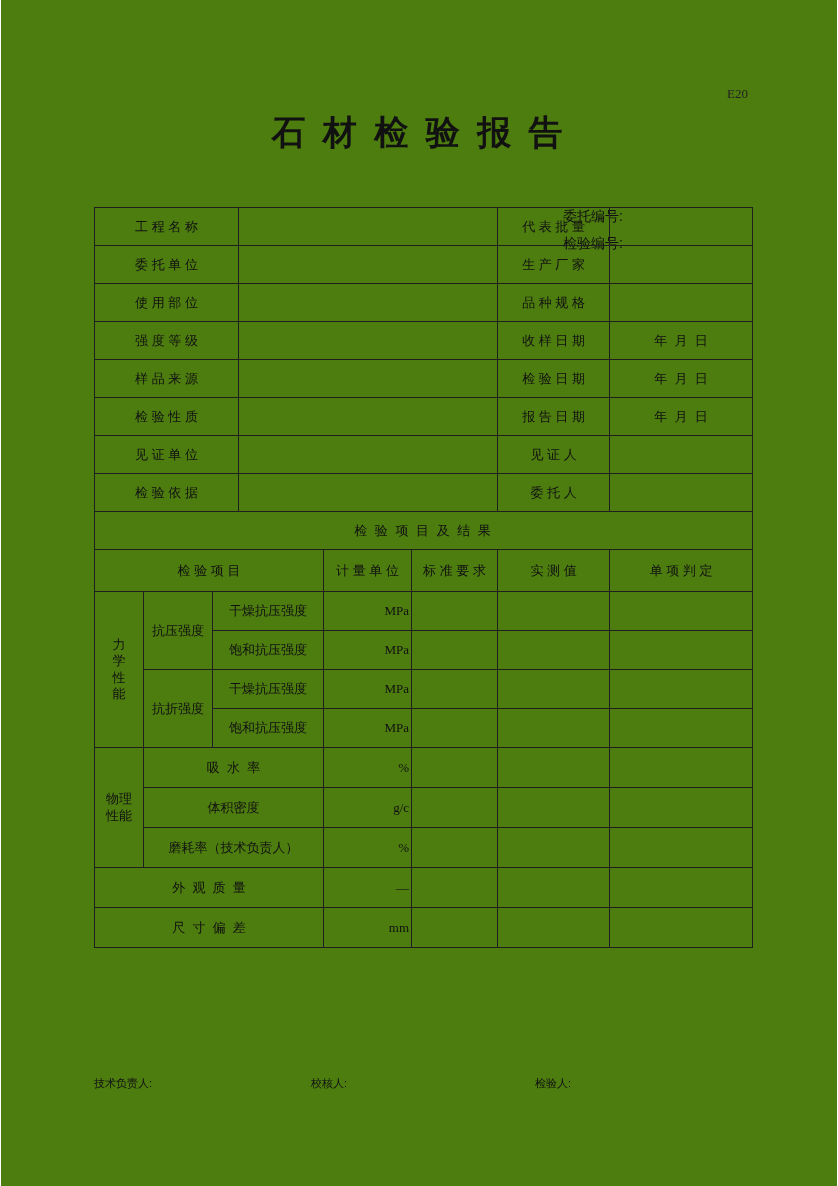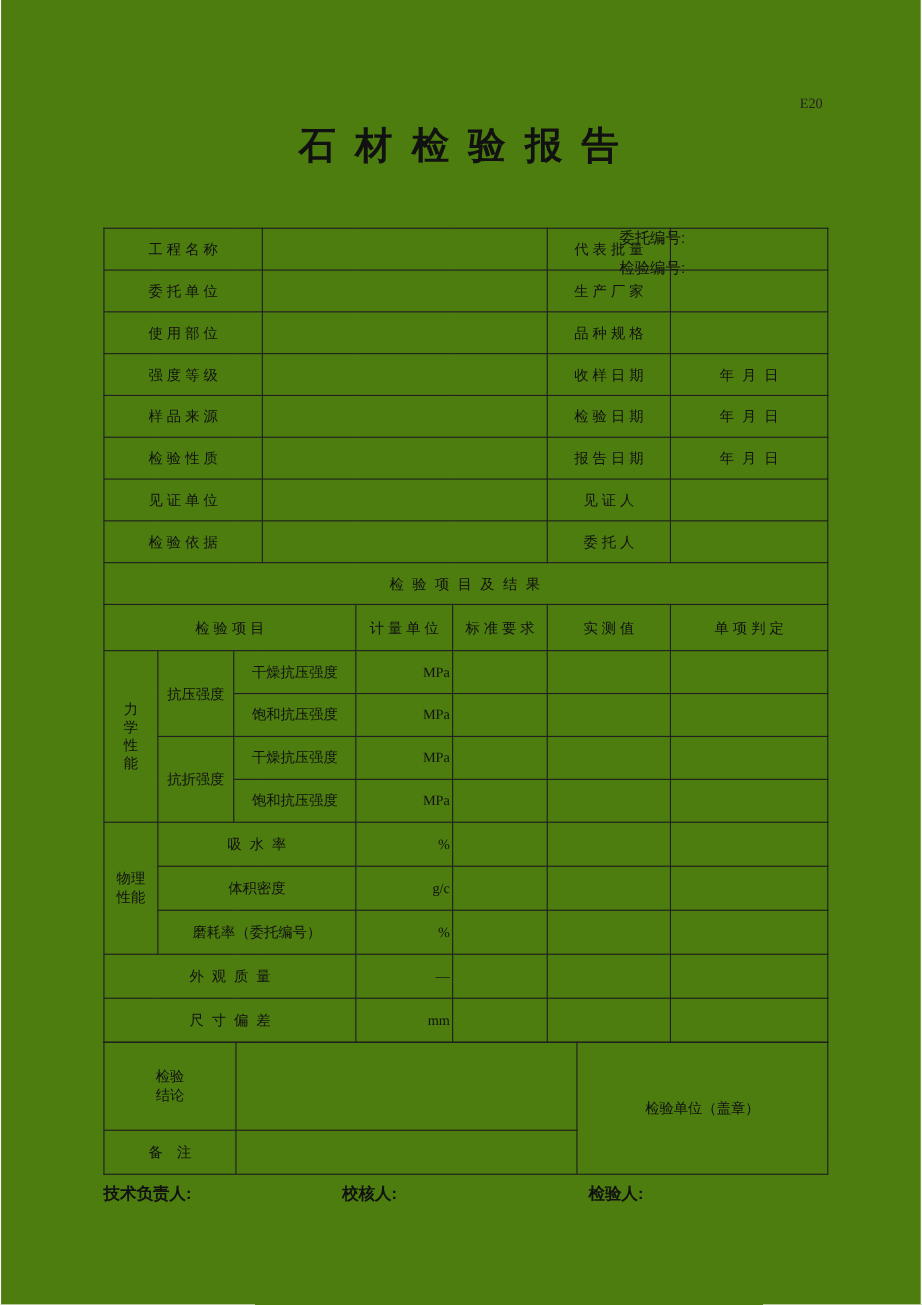--- a/index.html
+++ b/index.html
@@ -26,21 +26,21 @@
   table { border-collapse:collapse; table-layout:fixed; width:658px;padding-left:36px; }
   td {
     border:1px solid #1f1f1f; text-align:center; vertical-align:middle;
     font-size:13px; padding:0 2px; white-space:pre; overflow:hidden; color:#111;
   }
   .t2 { margin-top:-1px; }
   .vert { white-space:pre-line; line-height:1.25; }
   .unit { font-family:"Liberation Serif", serif;text-align:right; }
   .section-title { letter-spacing:2px; }
   .sig {
-    position:absolute; top:1076px; font-size:15px; font-weight:700; color:#111;
+    position:absolute; top:1076px; font-size:11px; font-weight:400; color:#111;
   }
   .sig.s1 { left:93px; }
   .sig.s2 { left:310px; }
   .sig.s3 { left:534px; }
 </style>
 </head>
 <body>
 
 <div class="page">
 
@@ -172,21 +172,21 @@
         <td></td>
       </tr>
       <tr style="height:40px">
         <td colspan="3">体积密度</td>
         <td class="unit">g/c</td>
         <td></td>
         <td></td>
         <td></td>
       </tr>
       <tr style="height:40px">
-        <td colspan="3">磨耗率（委托编号）</td>
+        <td colspan="3">磨耗率（技术负责人）</td>
         <td class="unit">%</td>
         <td></td>
         <td></td>
         <td></td>
       </tr>
 
       <tr style="height:40px">
         <td colspan="4">外  观  质  量</td>
         <td class="unit">—</td>
         <td></td>
@@ -196,38 +196,19 @@
       <tr style="height:40px">
         <td colspan="4">尺  寸  偏  差</td>
         <td class="unit">mm</td>
         <td></td>
         <td></td>
         <td></td>
       </tr>
     </tbody>
       </table>
 
-    <table class="t2">
-      <colgroup>
-        <col style="width:120px">
-          <col style="width:310px">
-          <col style="width:228px">
-      </colgroup>
-      <tbody>
-          <tr style="height:80px">
-        <td class="vert">检验
-结论</td>
-        <td></td>
-        <td rowspan="2">检验单位（盖章）</td>
-      </tr>
-      <tr style="height:40px">
-        <td>备　注</td>
-        <td></td>
-      </tr>
-    </tbody>
-      </table>
   </div>
 
   <span class="sig s1">技术负责人:</span>
   <span class="sig s2">校核人:</span>
   <span class="sig s3">检验人:</span>
 
 </div>
 
 </body></html>

